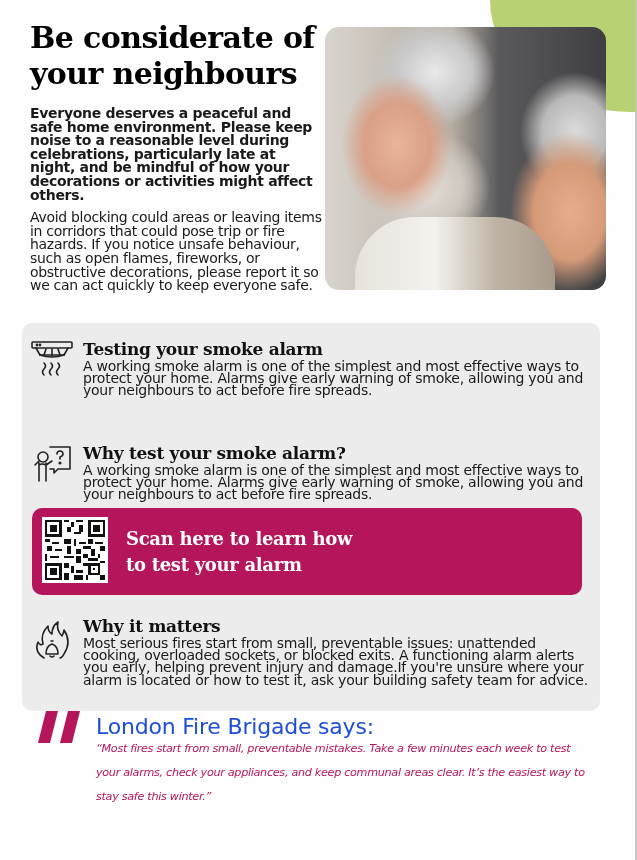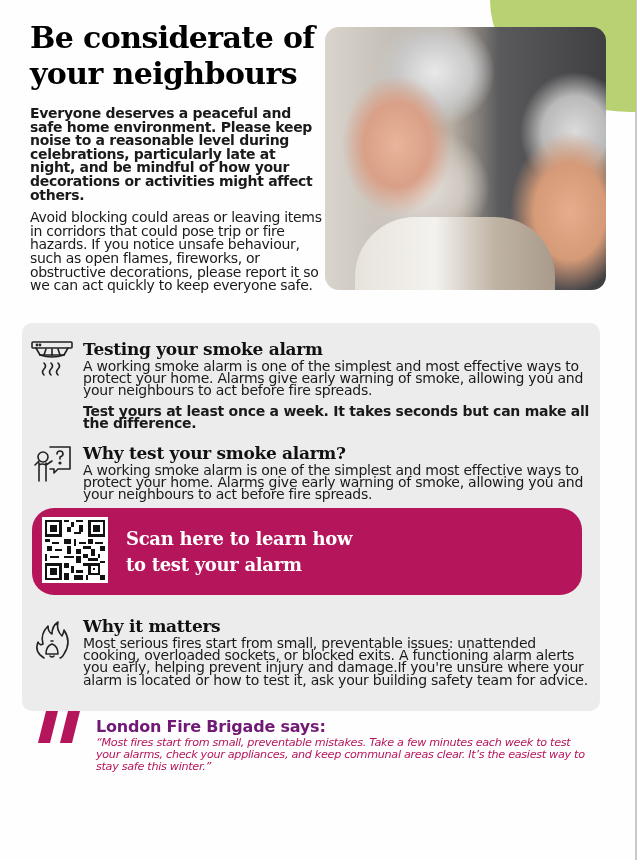--- a/index.html
+++ b/index.html
@@ -63,45 +63,45 @@
   }
   .section .body {
     position: absolute; left: 61px; top: 21px; width: 510px;
     font-size: 14px; line-height: 12.2px; letter-spacing: -0.25px; color: #1a1a1a;
   }
   .section .body p { margin: 0 0 8px 0; }
   .section .body .b { font-weight: bold; }
 
   .banner {
     position: absolute; left: 10px; top: 185px; width: 550px; height: 87px;
-    background: #b5155b; border-radius: 22px;
+    background: #b5155b; border-radius: 10px;
   }
   .qr {
     position: absolute; left: 10px; top: 9px; width: 66px; height: 66px;
     background: #fff; padding: 3px; box-sizing: border-box;
   }
   .banner-text {
     position: absolute; left: 94px; top: 18px; width: 300px;
     font-family: "DejaVu Serif", "Liberation Serif", serif;
     font-weight: bold; font-size: 18px; line-height: 26px; color: #fff;
     letter-spacing: -0.3px;
   }
 
   .quote-mark {
     position: absolute; left: 16px; top: 388px; width: 46px; height: 40px;
   }
   .quote-head {
     position: absolute; left: 74px; top: 394px; margin: 0;
     font-family: "DejaVu Sans", "Liberation Sans", sans-serif;
-    font-weight: bold; font-size: 16px; line-height: 20px; color: #701a75;
+    font-weight: normal; font-size: 22px; line-height: 20px; color: #1d4ed8;
     letter-spacing: -0.2px;
   }
   .quote-body {
     position: absolute; left: 74px; top: 414px; width: 500px; margin: 0;
-    font-style: italic; font-size: 11.2px; line-height: 12px; color: #b5155b;
+    font-style: italic; font-size: 11.2px; line-height: 24px; color: #b5155b;
     letter-spacing: -0.3px;
   }
 </style>
 </head>
 <body>
 
 <div class="page-edge"></div>
 <div class="green-blob"></div>
 
 <h1 class="title">
@@ -130,21 +130,20 @@
         <path d="M10 16 Q22 20 34 16"></path>
         <path d="M16 10 L14 16 M22 10 V17 M28 10 L30 16"></path>
         <path d="M14 24 q3 3 0 6 q-3 3 0 6"></path>
         <path d="M21 24 q3 3 0 6 q-3 3 0 6"></path>
         <path d="M28 24 q3 3 0 6 q-3 3 0 6"></path>
       </g>
     </svg>
     <h2>Testing your smoke alarm</h2>
     <div class="body">
       <p>A working smoke alarm is one of the simplest and most effective ways to protect your home. Alarms give early warning of smoke, allowing you and your neighbours to act before fire spreads.</p>
-      <p class="b">Test yours at least once a week. It takes seconds but can make all the difference.</p>
     </div>
   </div>
 
   <div class="section" style="top:120px; height:50px;text-decoration:underline;">
     <svg class="icon" style="top:0;" viewBox="0 0 44 44">
       <g fill="none" stroke="#222" stroke-width="1.6" stroke-linecap="round" stroke-linejoin="round">
         <path d="M20 4 H40 V26 H28 L24 30 V26 H20"></path>
         <circle cx="13" cy="14" r="5"></circle>
         <path d="M5 22 L9 18 M9 20 V38 M16 20 V38 M9 22 Q12 20 16 22 L22 18"></path>
         <path d="M27 11 q0 -3 3 -3 q3 0 3 3 q0 2 -3 3 v2"></path>

